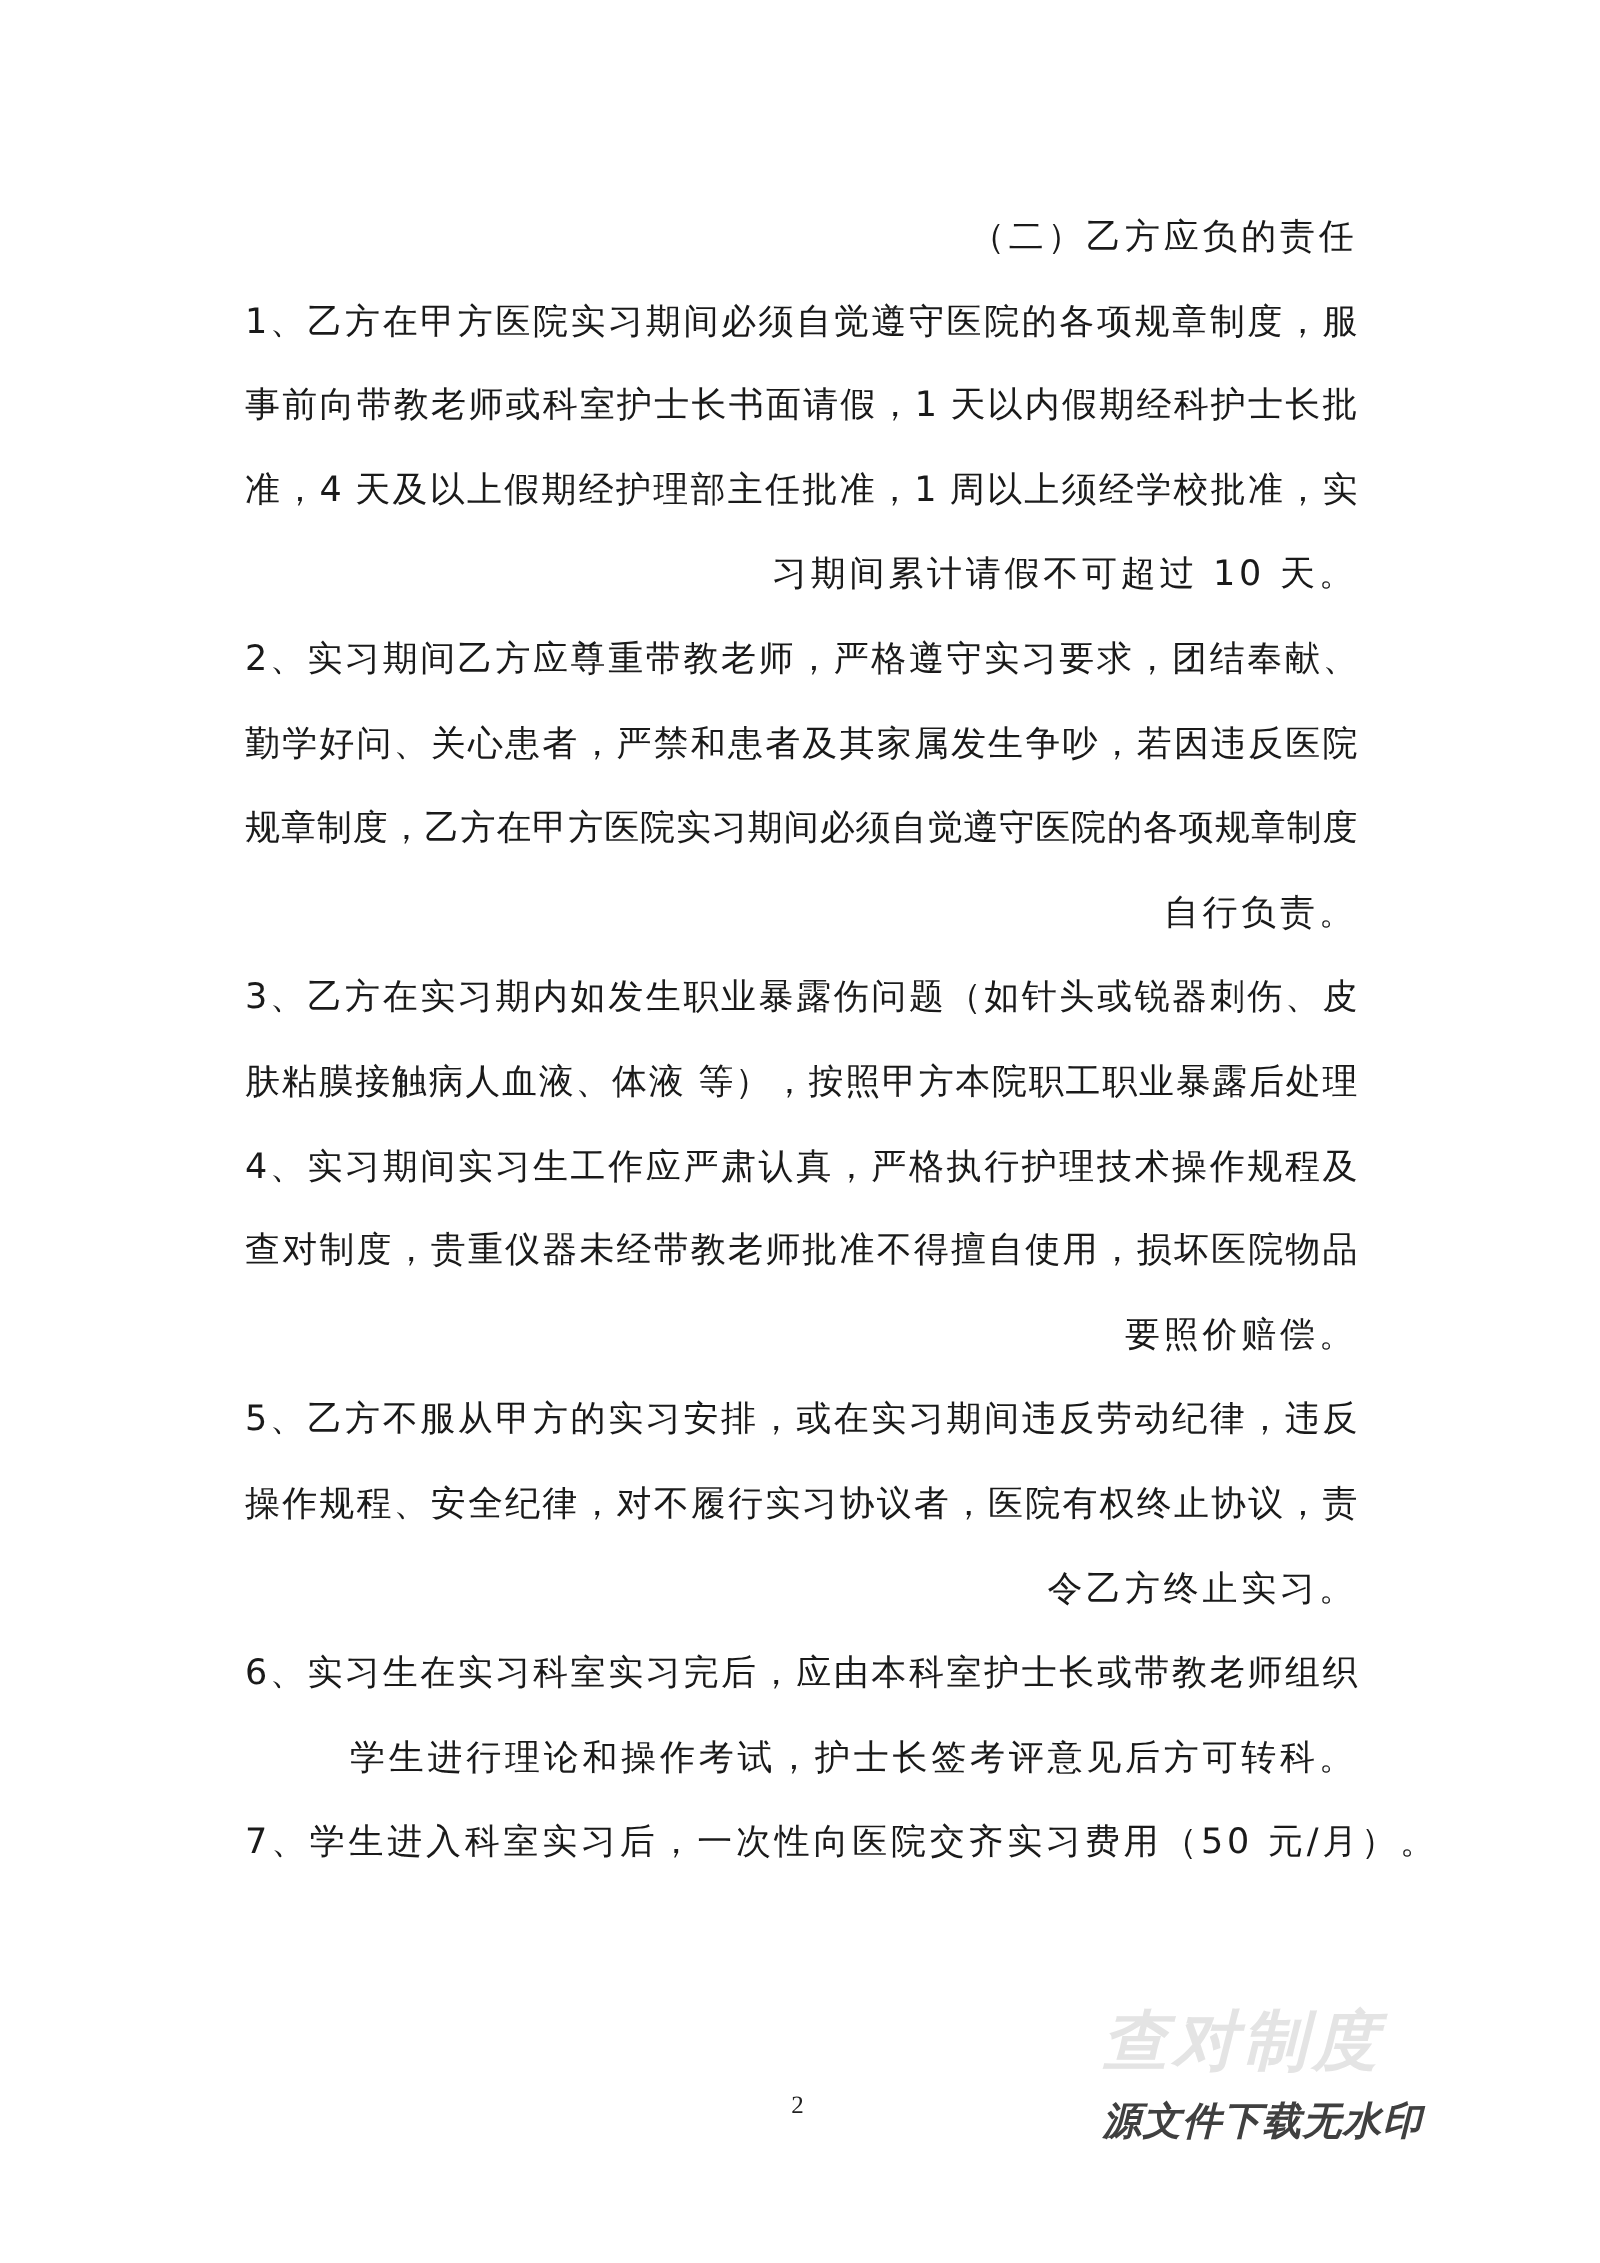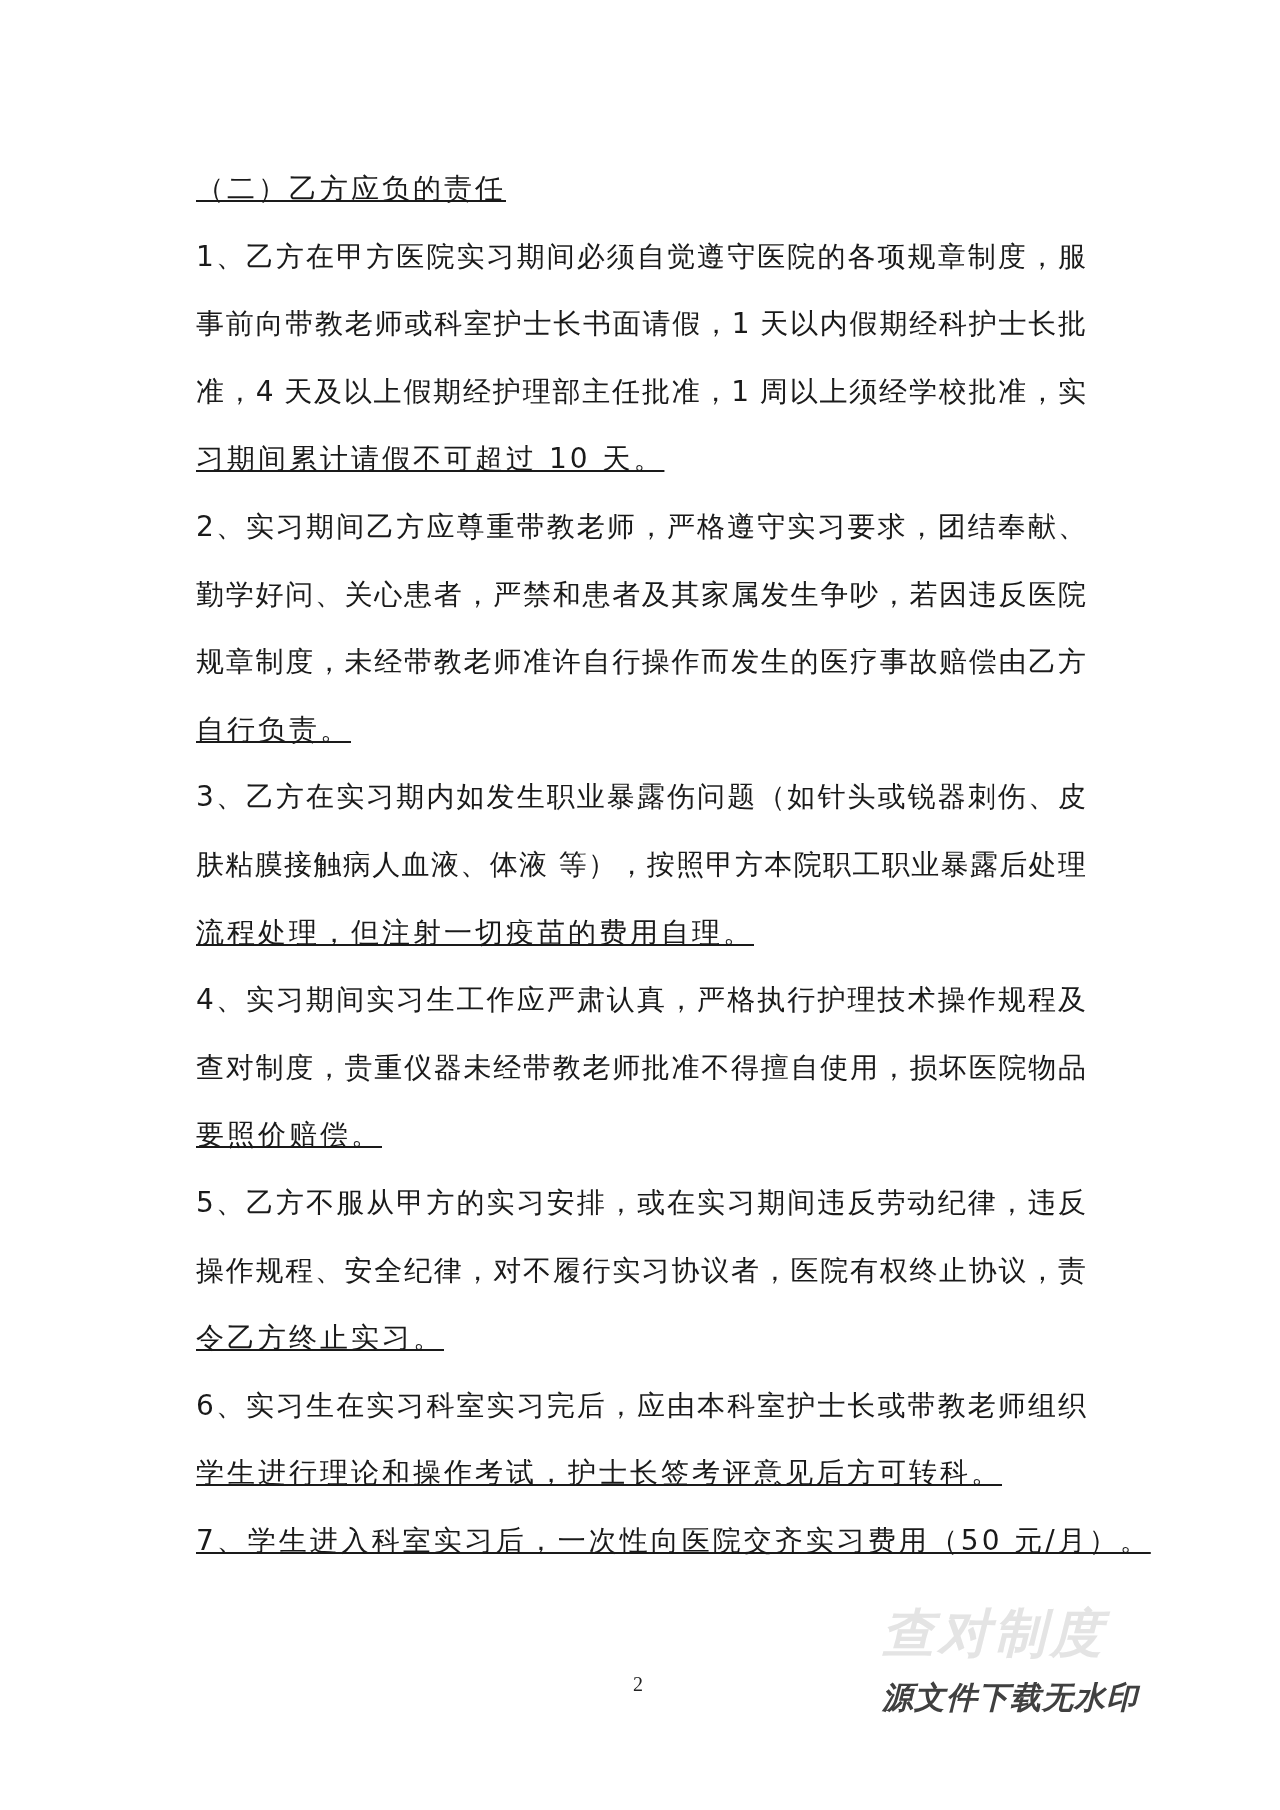--- a/index.html
+++ b/index.html
@@ -5,21 +5,21 @@
   html, body { margin:0; padding:0; background:#ffffff; }
   body { width:1280px; height:1810px; position:relative; overflow:hidden; }
   .page { position:absolute; left:0; top:0; width:1280px; height:1810px; background:#ffffff; }
   .content { position:absolute; left:196px; top:155px; width:890px; }
   .line {
     height:67.6px; line-height:67.6px;
     font-family: "DejaVu Sans", "Liberation Sans", sans-serif;
     font-size:28px; color:#1a1a1a; white-space:nowrap; overflow:visible;
   }
   .line.full { text-align:justify; text-align-last:justify; }
-  .line.last { text-align:left; letter-spacing:3px;text-decoration:underline; }
+  .line.last { text-align:right; letter-spacing:3px; }
   .page-number {
     position:absolute; left:628px; top:1673px; width:20px; text-align:center;
     font-family:"Liberation Serif", serif; font-size:20px; color:#222;
   }
   .watermark-main {
     position:absolute; left:882px; top:1603px; width:310px; height:60px;
     font-family:"DejaVu Sans", sans-serif; font-weight:bold; font-style:italic;
     font-size:52px; line-height:60px; color:#e4e4e4; letter-spacing:4px; white-space:nowrap;
   }
   .watermark-sub {
@@ -38,28 +38,27 @@
     <div>
       <div class="line full">1、乙方在甲方医院实习期间必须自觉遵守医院的各项规章制度，服</div>
       <div class="line full">事前向带教老师或科室护士长书面请假，1 天以内假期经科护士长批</div>
       <div class="line full">准，4 天及以上假期经护理部主任批准，1 周以上须经学校批准，实</div>
       <div class="line last">习期间累计请假不可超过 10 天。</div>
     </div>
 
     <div>
       <div class="line full">2、实习期间乙方应尊重带教老师，严格遵守实习要求，团结奉献、</div>
       <div class="line full">勤学好问、关心患者，严禁和患者及其家属发生争吵，若因违反医院</div>
-      <div class="line full">规章制度，未经带教老师准许自行操作而发生的医疗事故赔偿由乙方</div>
+      <div class="line full">规章制度，乙方在甲方医院实习期间必须自觉遵守医院的各项规章制度</div>
       <div class="line last">自行负责。</div>
     </div>
 
     <div>
       <div class="line full">3、乙方在实习期内如发生职业暴露伤问题（如针头或锐器刺伤、皮</div>
       <div class="line full">肤粘膜接触病人血液、体液 等），按照甲方本院职工职业暴露后处理</div>
-      <div class="line last">流程处理，但注射一切疫苗的费用自理。</div>
     </div>
 
     <div>
       <div class="line full">4、实习期间实习生工作应严肃认真，严格执行护理技术操作规程及</div>
       <div class="line full">查对制度，贵重仪器未经带教老师批准不得擅自使用，损坏医院物品</div>
       <div class="line last">要照价赔偿。</div>
     </div>
 
     <div>
       <div class="line full">5、乙方不服从甲方的实习安排，或在实习期间违反劳动纪律，违反</div>

